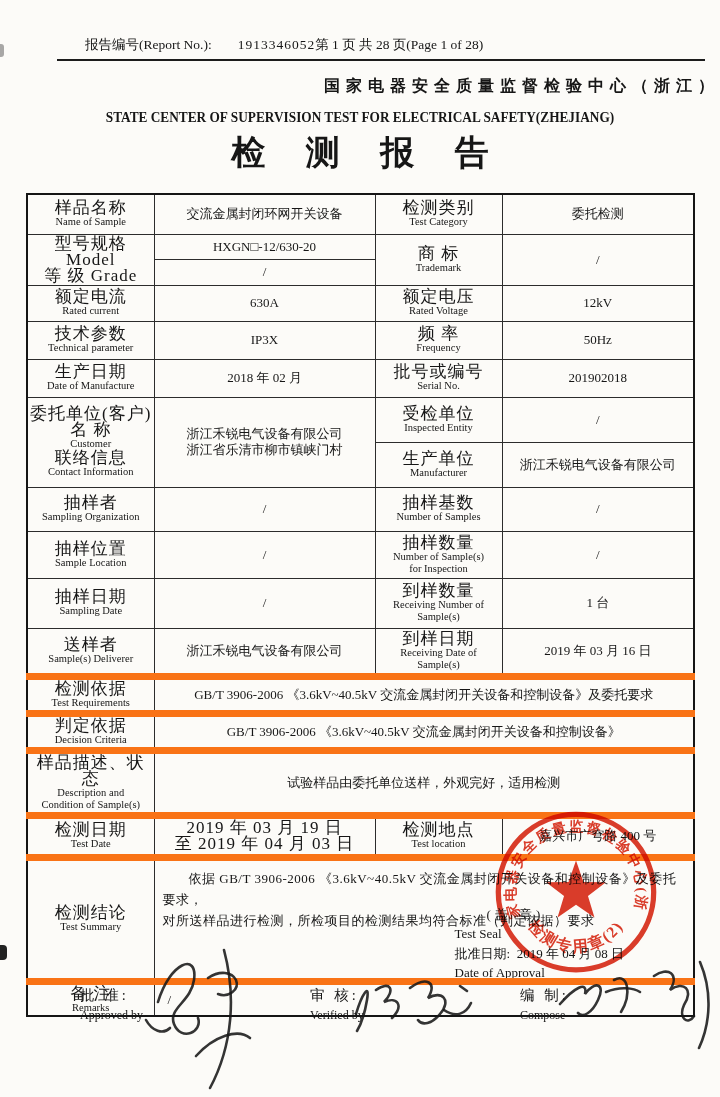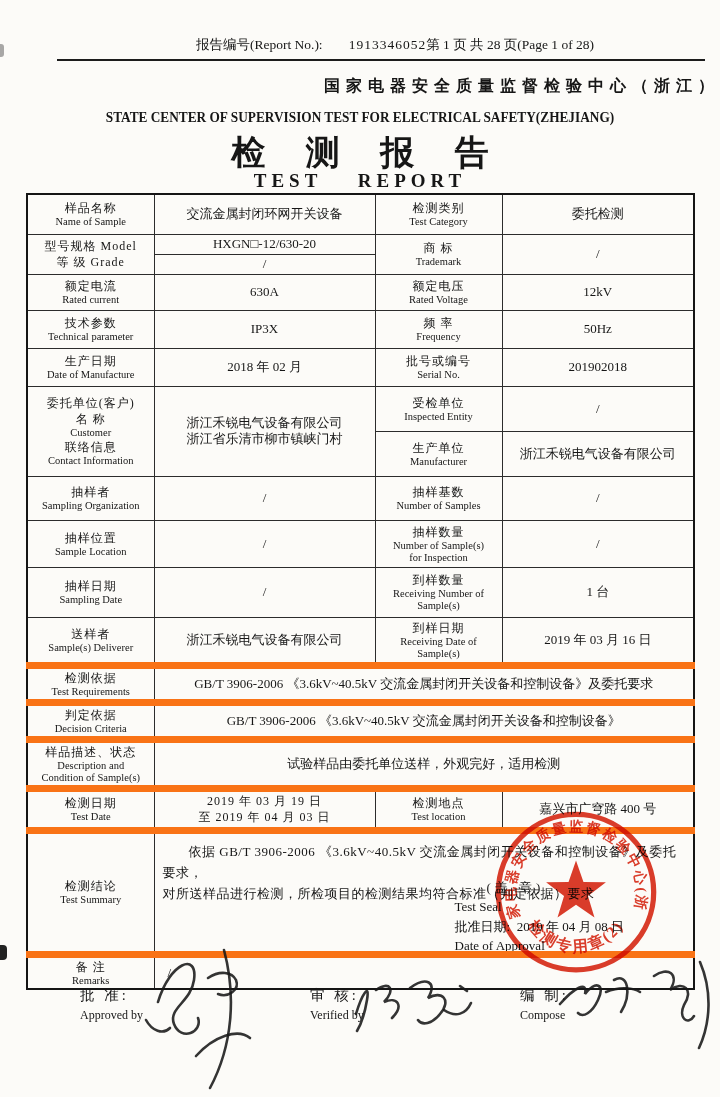--- a/index.html
+++ b/index.html
@@ -1,38 +1,38 @@
 <!DOCTYPE html>
 <html style="--seal-color: #d92c18;"><head>
 <meta charset="utf-8">
 <style>
   html,body{margin:0;padding:0;}
   body{width:720px;height:1097px;background:#ffffff;}
   .page{position:relative;width:720px;height:1097px;background:#fcfbf8;overflow:hidden;
         font-family:"Liberation Serif","DejaVu Serif",serif;color:#161616;}
   
-  .hdr{position:absolute;top:36px;left:57px;width:648px;display:flex;justify-content:center;
+  .hdr{position:absolute;top:36px;left:57px;width:648px;display:flex;justify-content:flex-start;
        font-size:13.5px;}
   .hdr .no{margin-left:28px;}
   .hdr .noval{margin-left:26px;letter-spacing:1px;}
   .hdr-line{position:absolute;top:59px;left:57px;width:648px;height:2px;background:#1c1c1c;}
   .title-zh{position:absolute;top:76px;left:0;width:720px;text-align:right;font-size:16px;
             font-weight:bold;letter-spacing:6px;}
   .title-en{position:absolute;top:110px;left:0;width:720px;text-align:center;font-size:14px;
             font-weight:bold;transform:scaleX(.95);}
   .rep-zh{position:absolute;top:130px;left:0;width:720px;text-align:center;font-size:34px;
           font-weight:bold;letter-spacing:16px;text-indent:16px;}
   .rep-en{position:absolute;top:170px;left:0;width:720px;text-align:center;font-size:19px;
           font-weight:bold;letter-spacing:5px;word-spacing:26px;}
   
   table.main{position:absolute;left:26px;top:193px;width:667px;border-collapse:collapse;
              table-layout:fixed;border:2px solid #151515;}
   table.main td{border:1px solid #2c2c2c;text-align:center;vertical-align:middle;
                 padding:1px 2px;font-size:13px;line-height:16px;overflow:hidden;}
-  td .zh{display:block;font-size:12px;line-height:16px;letter-spacing:1px;}
+  td .zh{display:block;font-size:17px;line-height:16px;letter-spacing:1px;}
   td .en{display:block;font-size:10.5px;line-height:12px;letter-spacing:0;}
   td.val{font-size:13.5px;}
   tr.heavy td{border-top:7px solid #f97316;}
   .twoLine{display:flex;flex-direction:column;height:100%;justify-content:space-around;}
   .sumCell{position:relative;text-align:left !important;vertical-align:top !important;
            padding:7px 4px 2px 8px !important;}
   .sumCell .p1{text-indent:26px;font-size:13px;line-height:21px;letter-spacing:.5px;}
   .sumCell .p2{font-size:13px;line-height:21px;letter-spacing:.5px;}
   .approval{position:absolute;left:300px;top:44px;font-size:13px;line-height:19.5px;}
   .approval .sealzh{margin-left:32px;letter-spacing:4px;}
@@ -66,21 +66,20 @@
 
   <div class="hdr">
     <span><span class="no">报告编号(Report No.):</span><span class="noval">1913346052</span></span>
     <span>第 1 页 共 28 页(Page 1 of 28)</span>
   </div>
   <div class="hdr-line"></div>
 
   <div class="title-zh">国家电器安全质量监督检验中心（浙江）</div>
   <div class="title-en">STATE CENTER OF SUPERVISION TEST FOR ELECTRICAL SAFETY(ZHEJIANG)</div>
   <div class="rep-zh">检 测 报 告</div>
-  <div class="rep-en">TEST REPORT</div>
 
   <table class="main">
     <colgroup>
         <col style="width:127px">
         <col style="width:221px">
         <col style="width:127px">
         <col style="width:192px">
       </colgroup>
     <tbody>
         <tr style="height:40px">

